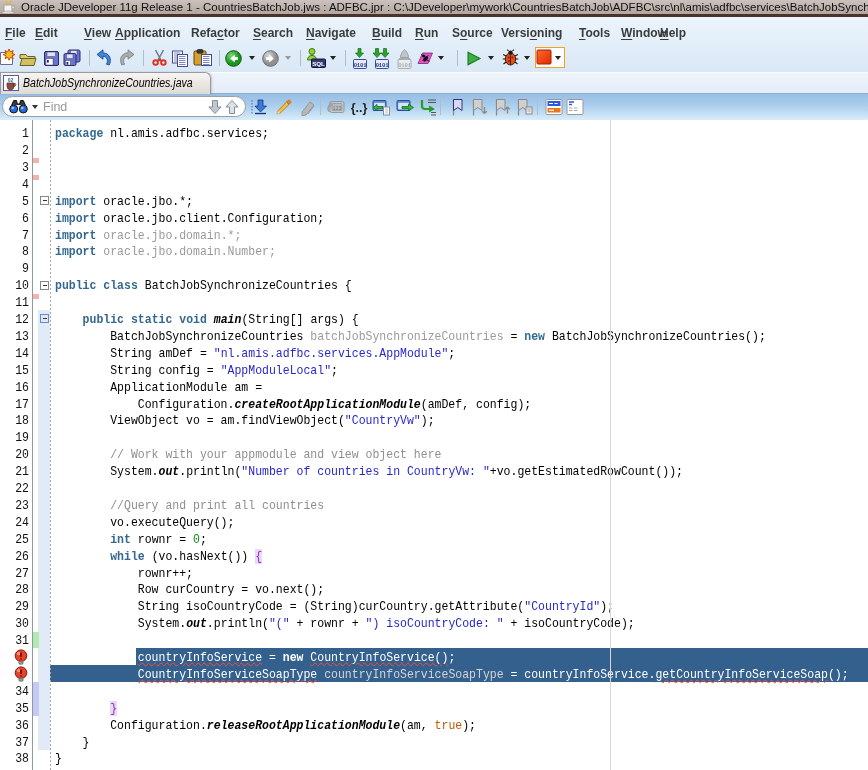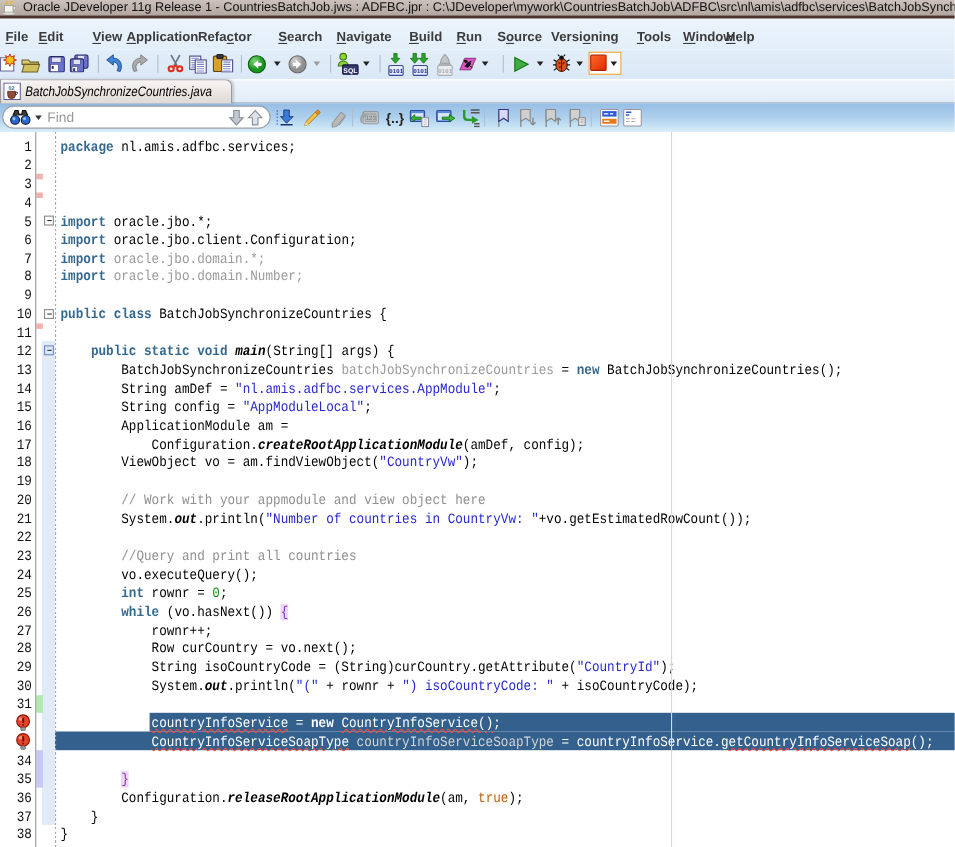--- a/index.html
+++ b/index.html
@@ -77,21 +77,21 @@
           <ellipse cx="7" cy="12.4" rx="6" ry="1.4" fill="#e0e0da" stroke="#9a9a94" stroke-width="0.6"></ellipse>
         </svg></span>
       <span class="tt">Oracle JDeveloper 11g Release 1 - CountriesBatchJob.jws : ADFBC.jpr : C:\JDeveloper\mywork\CountriesBatchJob\ADFBC\src\nl\amis\adfbc\services\BatchJobSynchronizeCountries</span>
     </div>
 <div id="maroon"></div>
 <div id="menubar">
       <span class="mu" style="left:5px"><u>F</u>ile</span>
       <span class="mu" style="left:35px"><u>E</u>dit</span>
       <span class="mu" style="left:84px"><u>V</u>iew</span>
       <span class="mu" style="left:115px"><u>A</u>pplication</span>
-      <span class="mu" style="left:180px">Refa<u>c</u>tor</span>
+      <span class="mu" style="left:191px">Refa<u>c</u>tor</span>
       <span class="mu" style="left:253px"><u>S</u>earch</span>
       <span class="mu" style="left:306px"><u>N</u>avigate</span>
       <span class="mu" style="left:372px"><u>B</u>uild</span>
       <span class="mu" style="left:415px"><u>R</u>un</span>
       <span class="mu" style="left:452px">S<u>o</u>urce</span>
       <span class="mu" style="left:501px">Versi<u>o</u>ning</span>
       <span class="mu" style="left:579px"><u>T</u>ools</span>
       <span class="mu" style="left:621px"><u>W</u>indow</span>
       <span class="mu" style="left:660px"><u>H</u>elp</span>
     </div>

